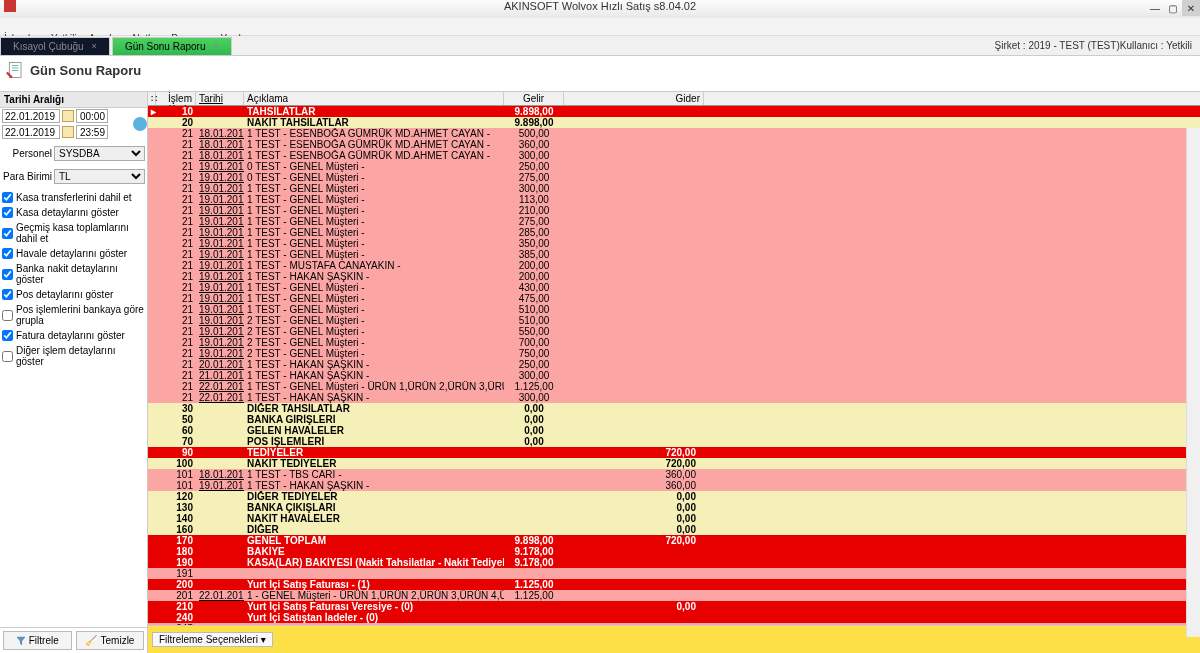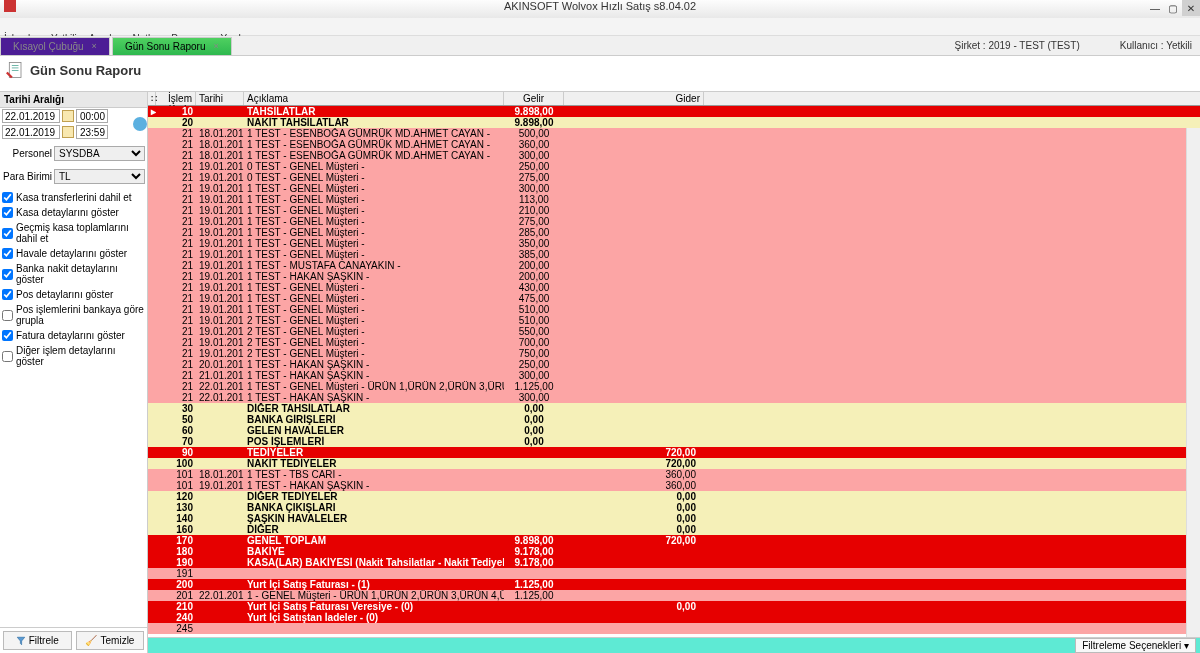--- a/index.html
+++ b/index.html
@@ -7,24 +7,24 @@
 .window { width: 1200px; height: 653px; background: #fff; display: flex; flex-direction: column; }
 .titlebar { height: 18px; background: linear-gradient(#fdfdfd,#e8e8e8); display: flex; align-items: flex-start; justify-content: center; position: relative; font-size: 11px; color: #333; }
 .titlebar .ticon { position: absolute; left: 4px; width: 12px; height: 12px; background: #c33; }
 .winbtns { position: absolute; right: 0; display: flex; }
 .winbtn { width: 18px; height: 16px; display: flex; align-items: center; justify-content: center; font-size: 10px; color: #333; }
 .winbtn:last-child { background: #d0d0d0; }
 .menubar { height: 18px; background: #f4f4f4; display: flex; align-items: center; padding: 0 4px; gap: 12px; font-size: 10px; color: #333; border-bottom: 1px solid #ddd; }
 .menubar span { cursor: default; margin-top: 24px; }
 .tabbar { height: 20px; background: #f0f0f0; display: flex; align-items: center; border-bottom: 1px solid #ccc; position: relative; }
 .tab { height: 18px; padding: 0 12px; display: flex; align-items: center; font-size: 10px; border: 1px solid #ccc; border-bottom: none; margin-right: 2px; position: relative; }
-.tab.inactive { background: #4c1d95; color: #888; }
+.tab.inactive { background: #0f172a; color: #888; }
 .tab.active { background: linear-gradient(#4fd060,#2eb84f); color: #000; }
 .tab .x { margin-left: 8px; font-size: 9px; color: #888; }
-.infobar { position: absolute; right: 8px; font-size: 10px; color: #333; display: flex; gap: 40px; }
+.infobar { position: absolute; right: 8px; font-size: 10px; color: #333; display: flex; }
 .content { flex: 1; display: flex; overflow: hidden; }
 .sidebar { width: 148px; background: #fff; border-right: 1px solid #ccc; display: flex; flex-direction: column; }
 .report-header { display: flex; align-items: center; padding: 4px 6px; border-bottom: 1px solid #ccc; }
 .report-header .ricon { width: 20px; height: 20px; margin-right: 4px; }
 .report-header h2 { font-size: 13px; font-weight: bold; color: #333; }
 .toolbar-right { position: absolute; right: 8px; top: 42px; display: flex; gap: 8px; }
 .toolbar-right .tbtn { display: flex; flex-direction: column; align-items: center; font-size: 9px; color: #444; }
 .toolbar-right .tbtn .ico { width: 18px; height: 18px; margin-bottom: 1px; }
 .section-title { background: #e8e8e8; padding: 2px 4px; font-weight: bold; font-size: 10px; border-bottom: 1px solid #ccc; }
 .daterow { display: flex; align-items: center; padding: 1px 2px; gap: 2px; }
@@ -45,25 +45,25 @@
 .gridhead { display: flex; background: #f0f0f0; border-bottom: 1px solid #999; font-size: 10px; height: 14px; }
 .gridhead div { border-right: 1px solid #ccc; padding: 1px 3px; font-weight: normal; }
 .gridbody { flex: 1; overflow-y: auto; font-size: 10px; }
 .row { display: flex; height: 11px; line-height: 11px; }
 .row.red { background: #e60000; color: #fff; font-weight: bold; }
 .row.yellow { background: #f5f0b8; font-weight: bold; }
 .row.white { background: #fca5a5; }
 .cell { padding: 0 3px; overflow: hidden; white-space: nowrap; }
 .c-arrow { width: 8px; }
 .c-kod { width: 40px; text-align: right; }
-.c-tarih { width: 48px; }
+.c-tarih { width: 48px; text-decoration: underline; }
 .c-acik { width: 300px; }
 .c-gelir { width: 60px; text-align: center; }
 .c-gider { width: 140px; text-align: right; padding-right: 8px; }
-.footer { height: 16px; background: #5eead4; border-top: 1px solid #ccc; display: flex; justify-content: flex-end; align-items: center; padding: 0 4px; }
+.footer { height: 28px; background: #fde047; border-top: 1px solid #ccc; display: flex; align-items: center; padding: 0 4px; }
 .footer .fbtn { font-size: 10px; padding: 1px 6px; background: #f8f8f8; border: 1px solid #bbb; }
 .scrollbar { position: absolute; right: 0; top: 36px; bottom: 16px; width: 14px; background: #f0f0f0; border-left: 1px solid #ddd; }
 .funnel { width:10px; height:10px; display:inline-block; }
 .funnel svg { width:100%; height:100%; }
 </style>
 </head>
 <body>
 
 <div class="window">
   <div class="titlebar">
@@ -522,21 +522,21 @@
             <div class="cell c-kod">130</div>
             <div class="cell c-tarih"></div>
             <div class="cell c-acik" style="flex:0 0 260px">BANKA ÇIKIŞLARI</div>
             <div class="cell c-gelir"></div>
             <div class="cell c-gider">0,00</div>
           </div>
           <div class="row yellow">
             <div class="cell c-arrow"></div>
             <div class="cell c-kod">140</div>
             <div class="cell c-tarih"></div>
-            <div class="cell c-acik" style="flex:0 0 260px">ŞAŞKIN HAVALELER</div>
+            <div class="cell c-acik" style="flex:0 0 260px">NAKİT HAVALELER</div>
             <div class="cell c-gelir"></div>
             <div class="cell c-gider">0,00</div>
           </div>
           <div class="row yellow">
             <div class="cell c-arrow"></div>
             <div class="cell c-kod">160</div>
             <div class="cell c-tarih"></div>
             <div class="cell c-acik" style="flex:0 0 260px">DİĞER</div>
             <div class="cell c-gelir"></div>
             <div class="cell c-gider">0,00</div>

